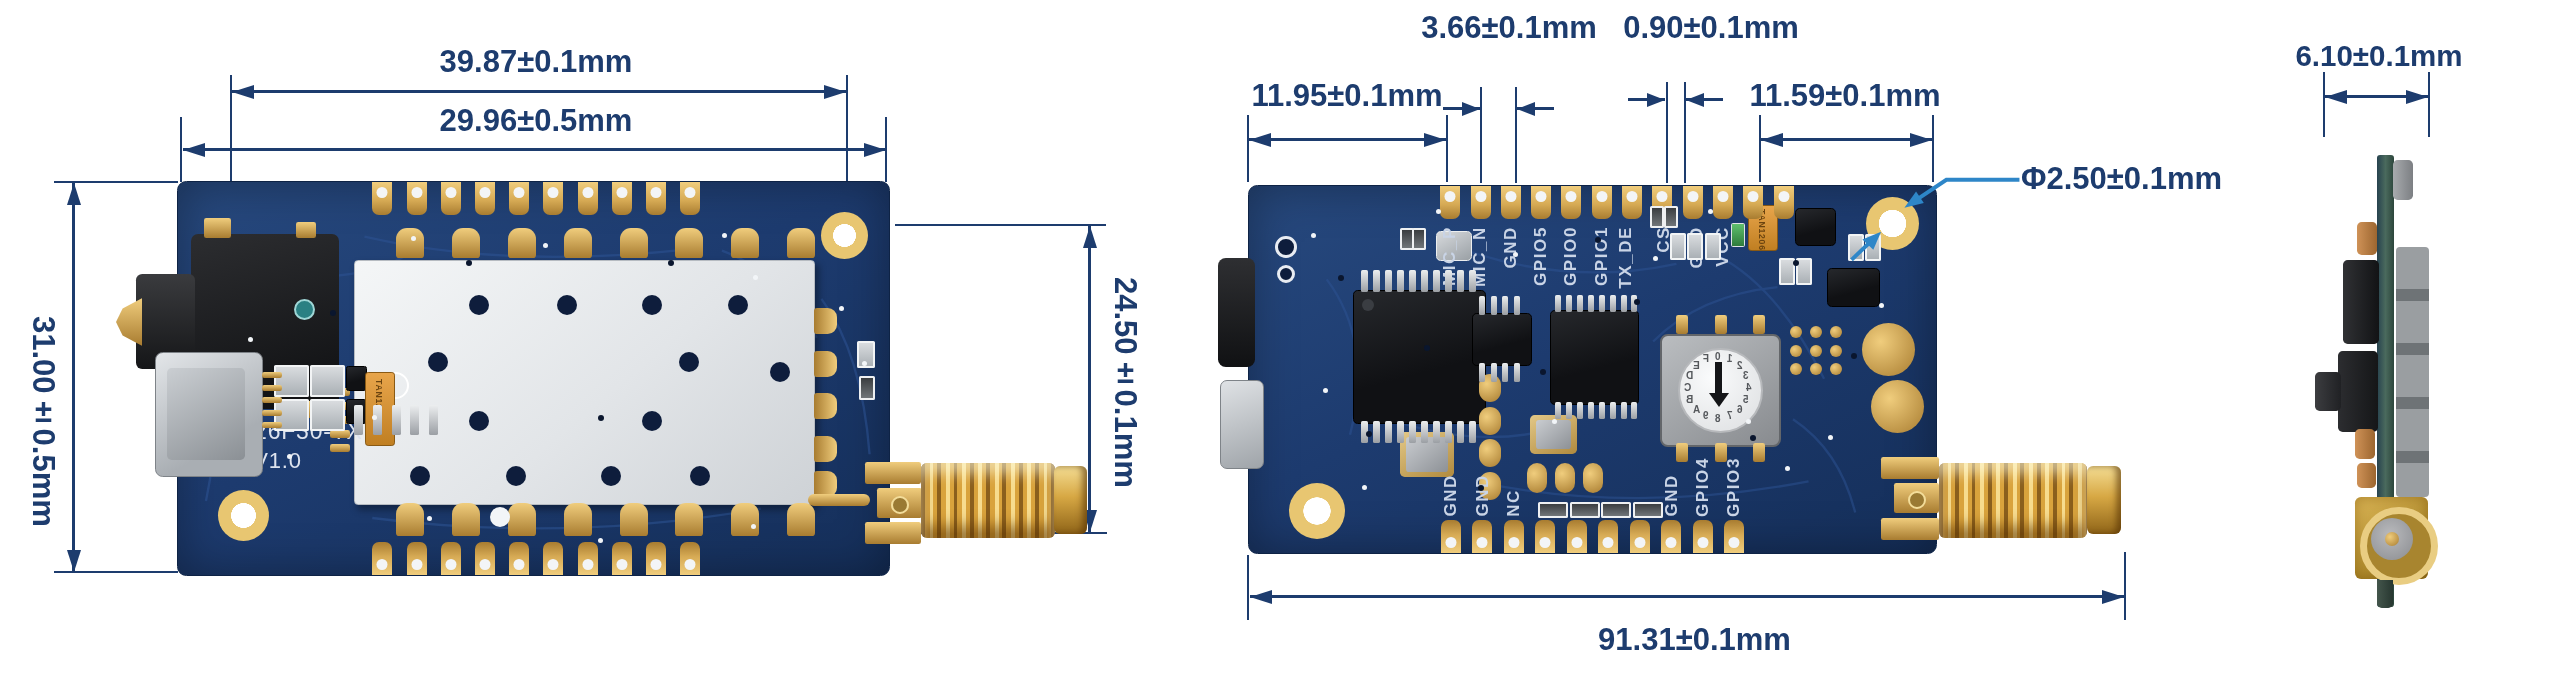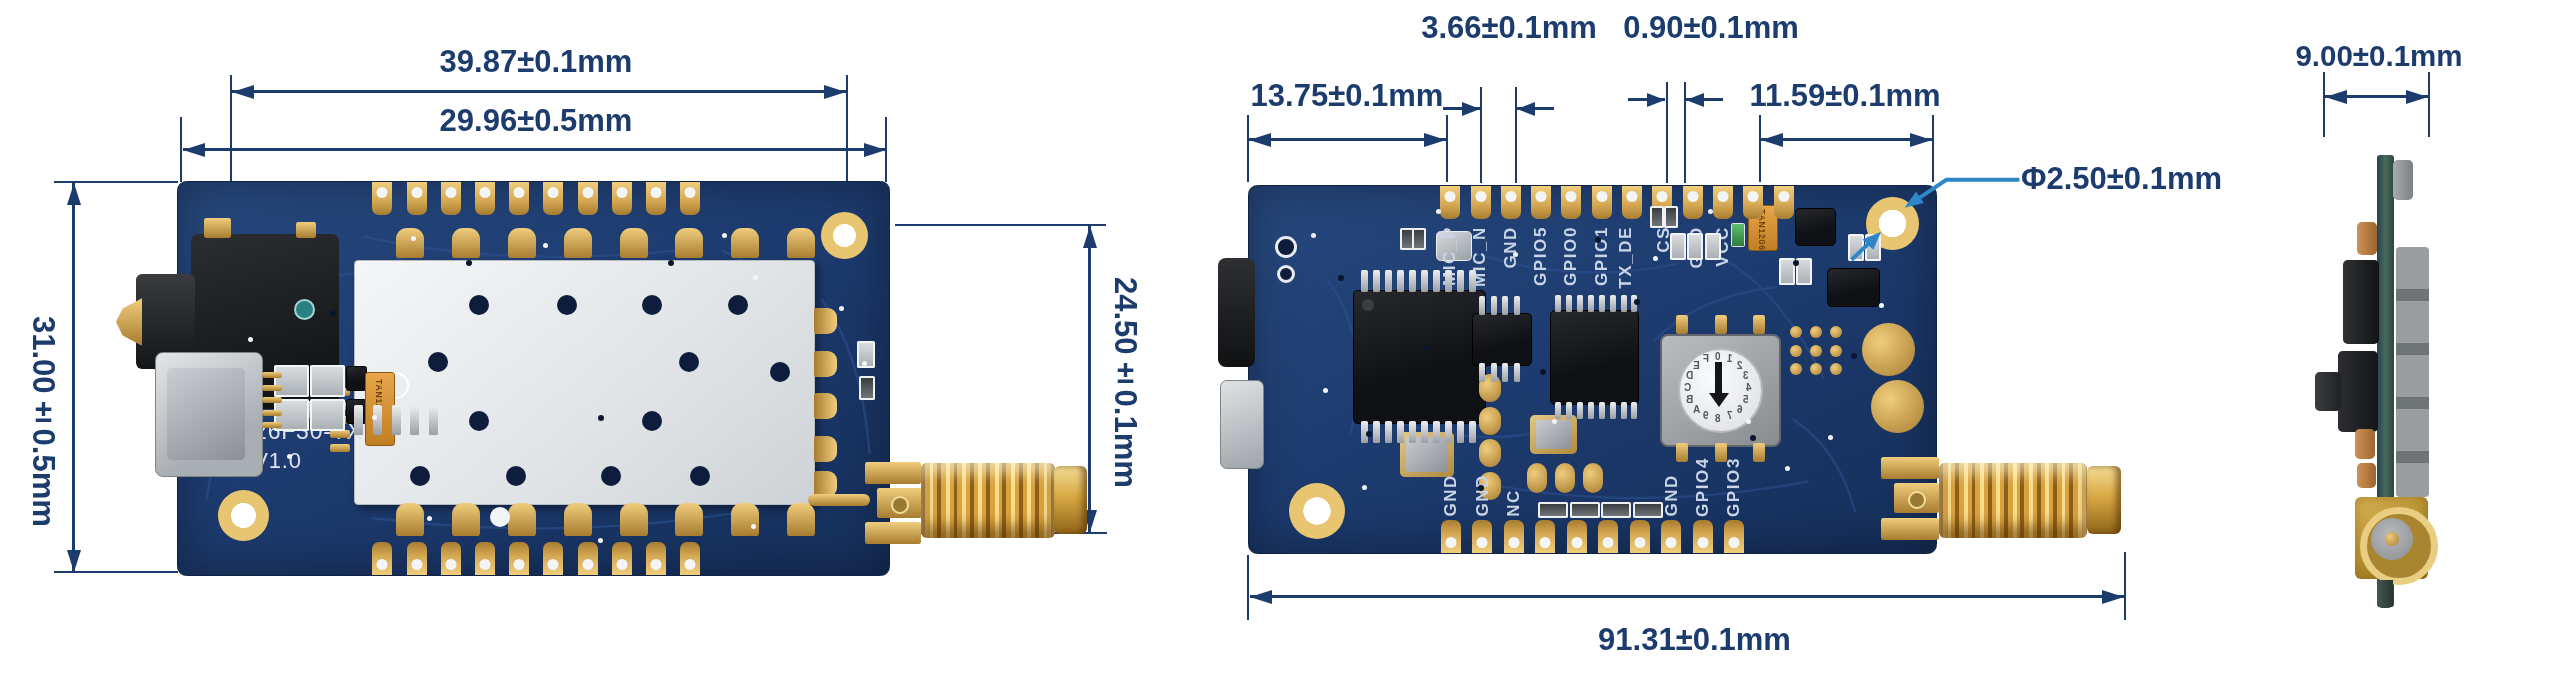--- a/index.html
+++ b/index.html
@@ -263,21 +263,21 @@
     <div class="dim-text" style="left:1567px;top:11px;width:288px;">0.90±0.1mm</div>
     <div class="ext-v" style="left:1480px;top:87px;height:96px;"></div>
     <div class="ext-v" style="left:1515px;top:87px;height:96px;"></div>
     <div class="arrow-in-r" style="left:1443px;top:107px;width:37px;"></div>
     <div class="arrow-in-l" style="left:1517px;top:107px;width:37px;"></div>
     <div class="ext-v" style="left:1666px;top:82px;height:101px;"></div>
     <div class="ext-v" style="left:1684px;top:82px;height:101px;"></div>
     <div class="arrow-in-r" style="left:1628px;top:98px;width:37px;"></div>
     <div class="arrow-in-l" style="left:1686px;top:98px;width:37px;"></div>
 
-    <div class="dim-text" style="left:1211px;top:79px;width:272px;">13.75±0.1mm</div>
+    <div class="dim-text" style="left:1211px;top:79px;width:272px;">11.95±0.1mm</div>
     <div class="ext-v" style="left:1247px;top:115px;height:67px;"></div>
     <div class="ext-v" style="left:1446px;top:115px;height:67px;"></div>
     <div class="dim-line-h" style="left:1249px;top:138px;width:197px;"></div>
 
     <div class="dim-text" style="left:1709px;top:79px;width:272px;">11.59±0.1mm</div>
     <div class="ext-v" style="left:1759px;top:115px;height:67px;"></div>
     <div class="ext-v" style="left:1932px;top:115px;height:67px;"></div>
     <div class="dim-line-h" style="left:1761px;top:138px;width:171px;"></div>
 
     <div class="dim-text" style="left:2021px;top:162px;width:264px;text-align:left;">Φ2.50±0.1mm</div>
@@ -499,21 +499,21 @@
       <div class="sma-cap" style="left:2087px;top:466px;width:34px;height:68px;"></div>
     </div>
 
     <div class="ext-v" style="left:1247px;top:555px;height:65px;"></div>
     <div class="ext-v" style="left:2124px;top:552px;height:68px;"></div>
     <div class="dim-line-h" style="left:1250px;top:595px;width:874px;"></div>
     <div class="dim-text" style="left:1547px;top:623px;width:295px;">91.31±0.1mm</div>
   </div>
 
   <div>
-    <div class="dim-text" style="left:2270px;top:40px;width:218px;font-size:29.5px;">9.00±0.1mm</div>
+    <div class="dim-text" style="left:2270px;top:40px;width:218px;font-size:29.5px;">6.10±0.1mm</div>
     <div class="ext-v" style="left:2323px;top:72px;height:65px;"></div>
     <div class="ext-v" style="left:2428px;top:72px;height:65px;"></div>
     <div class="dim-line-h" style="left:2325px;top:95px;width:103px;"></div>
 
     <div class="sideblock" style="left:2377px;top:155px;width:17px;height:452px;background:linear-gradient(90deg,#27424f,#4a6a5d 50%,#2c463c);border-radius:3.1px;"></div>
     <div class="sideblock" style="left:2393px;top:160px;width:20px;height:40px;background:linear-gradient(90deg,#a8abae,#7c7f83);"></div>
     <div class="sideblock" style="left:2396px;top:247px;width:33px;height:250px;border-radius:3.9px;
                 background:repeating-linear-gradient(180deg,#9a9ea1 0 42px,#6e7376 42px 54px);"></div>
     <div class="sideblock" style="left:2357px;top:222px;width:20px;height:33px;background:linear-gradient(90deg,#cf9257,#9c6630);"></div>
     <div class="sideblock" style="left:2343px;top:260px;width:36px;height:84px;background:linear-gradient(90deg,#303134,#121315);"></div>

